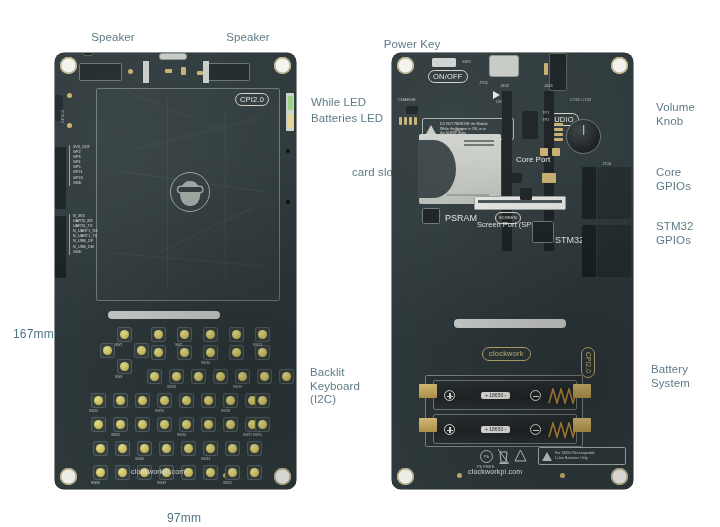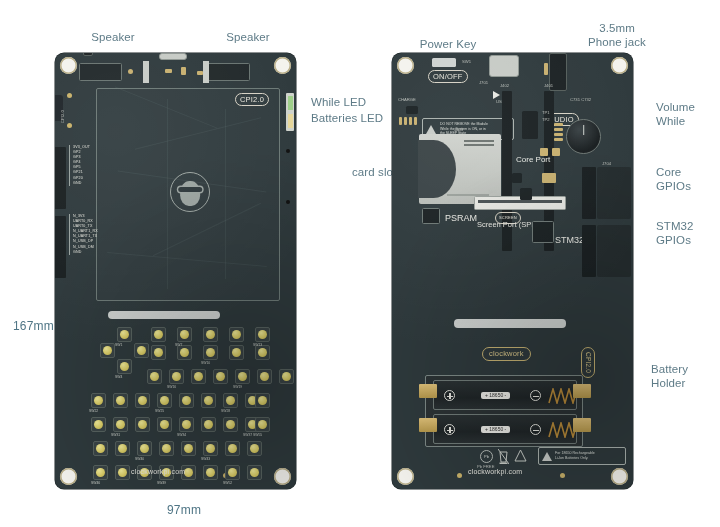--- a/index.html
+++ b/index.html
@@ -14,21 +14,21 @@
 
   .anno {
     position: absolute;
     color: #5e7b87;
     font-size: 11.5px;
     line-height: 13.5px;
     white-space: pre;
     letter-spacing: .1px;
   }
   .anno.center { text-align: center; }
-  .dim { position: absolute; color: #4f7585; font-size: 12px; letter-spacing: .2px; }
+  .dim { position: absolute; color: #4f7585; font-size: 12px; letter-spacing: .2px; margin-top: 8px; }
 
   
   .board {
     position: absolute;
     background: #2f3a3d;
     border-radius: 9px;
     overflow: hidden;
     box-shadow: 0 0 0 .5px #1d2527;
   }
   .board::after{
@@ -130,20 +130,23 @@
 </style>
 </head>
 <body>
 
 <div id="stage">
 
   <div class="anno center" style="left:73px;top:31px;width:80px;">Speaker</div>
   <div class="anno center" style="left:208px;top:31px;width:80px;">Speaker</div>
   <div class="anno" style="left:311px;top:96px;">While LED</div>
   <div class="anno" style="left:311px;top:112px;">Batteries LED</div>
+  <div class="anno" style="left:310px;top:366px;">Backlit
+Keyboard
+(I2C)</div>
 
   <div class="dim" style="left:13px;top:319px;">167mm</div>
   <div class="dim" style="left:167px;top:503px;">97mm</div>
 
   <div class="board" id="frontBoard" style="left:55px;top:53px;width:241px;height:436px;">
 
     <div class="hole" style="left:5px;top:4px;"></div>
     <div class="hole" style="left:219px;top:4px;"></div>
     <div class="hole" style="left:5px;top:415px;"></div>
     <div class="hole" style="left:219px;top:415px;"></div>
@@ -393,32 +396,30 @@
         <div class="keylbl" style="left: 146px; top: 404px;">SW43</div>
         <div class="keylbl" style="left: 36px; top: 428px;">SW46</div>
         <div class="keylbl" style="left: 102px; top: 428px;">SW49</div>
         <div class="keylbl" style="left: 168px; top: 428px;">SW52</div>
         <div class="keylbl" style="left: 198px; top: 380px;">SW55</div>
       </div>
 
     <div class="siteText" style="left:76px;top:415px;">clockworkpi.com</div>
   </div>
 
-  <div class="anno center" style="left:408px;top:38px;width:80px;">Power Key</div>
-  <div class="anno center" style="left:578px;top:22px;width:78px;">3.5mm
-Phone jack</div>
+  <div class="anno center" style="left:372px;top:38px;width:80px;">Power Key</div>
   <div class="anno" style="left:656px;top:101px;">Volume
-While</div>
+Knob</div>
   <div class="anno" style="left:352px;top:166px;">card slot</div>
   <div class="anno" style="left:656px;top:166px;">Core
 GPIOs</div>
   <div class="anno" style="left:656px;top:220px;">STM32
 GPIOs</div>
   <div class="anno" style="left:651px;top:363px;">Battery
-Holder</div>
+System</div>
 
   <div class="board" id="backBoard" style="left:392px;top:53px;width:241px;height:436px;">
 
     <div class="hole" style="left:5px;top:4px;"></div>
     <div class="hole" style="left:219px;top:4px;"></div>
     <div class="hole" style="left:5px;top:415px;"></div>
     <div class="hole" style="left:219px;top:415px;"></div>
     <div class="padhole" style="left:65px;top:420px;"></div>
     <div class="padhole" style="left:168px;top:420px;"></div>
 

